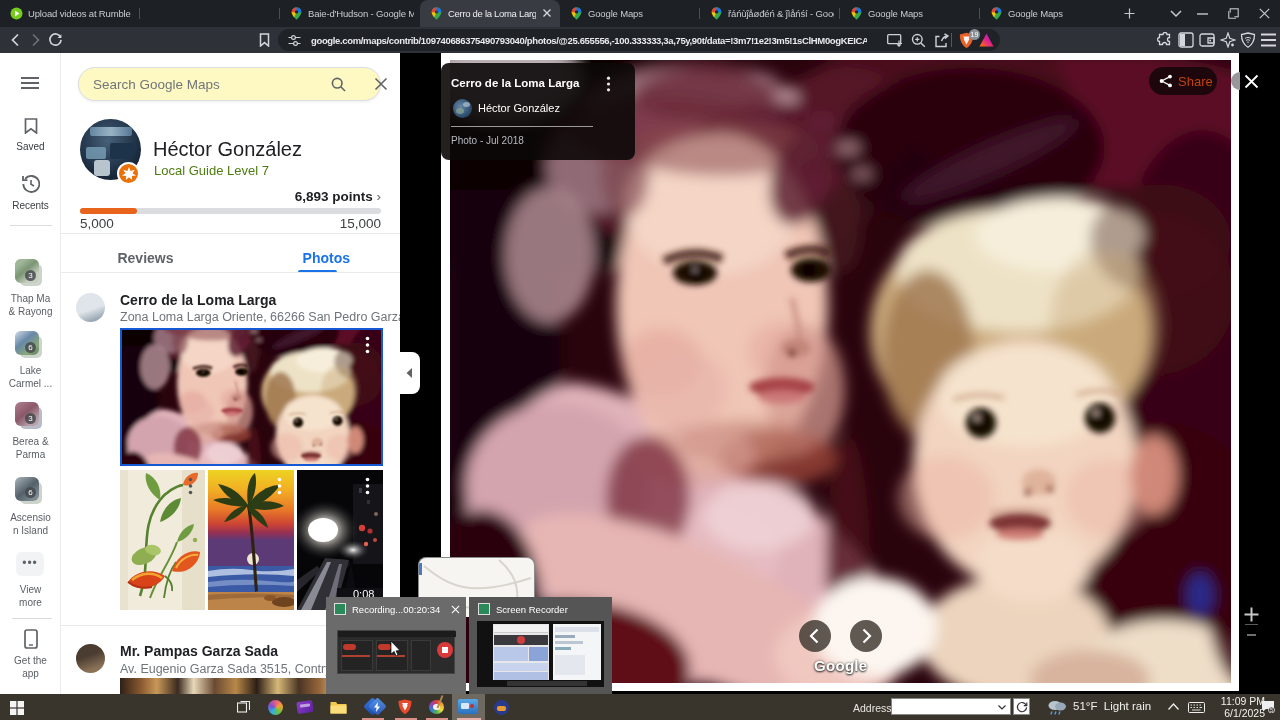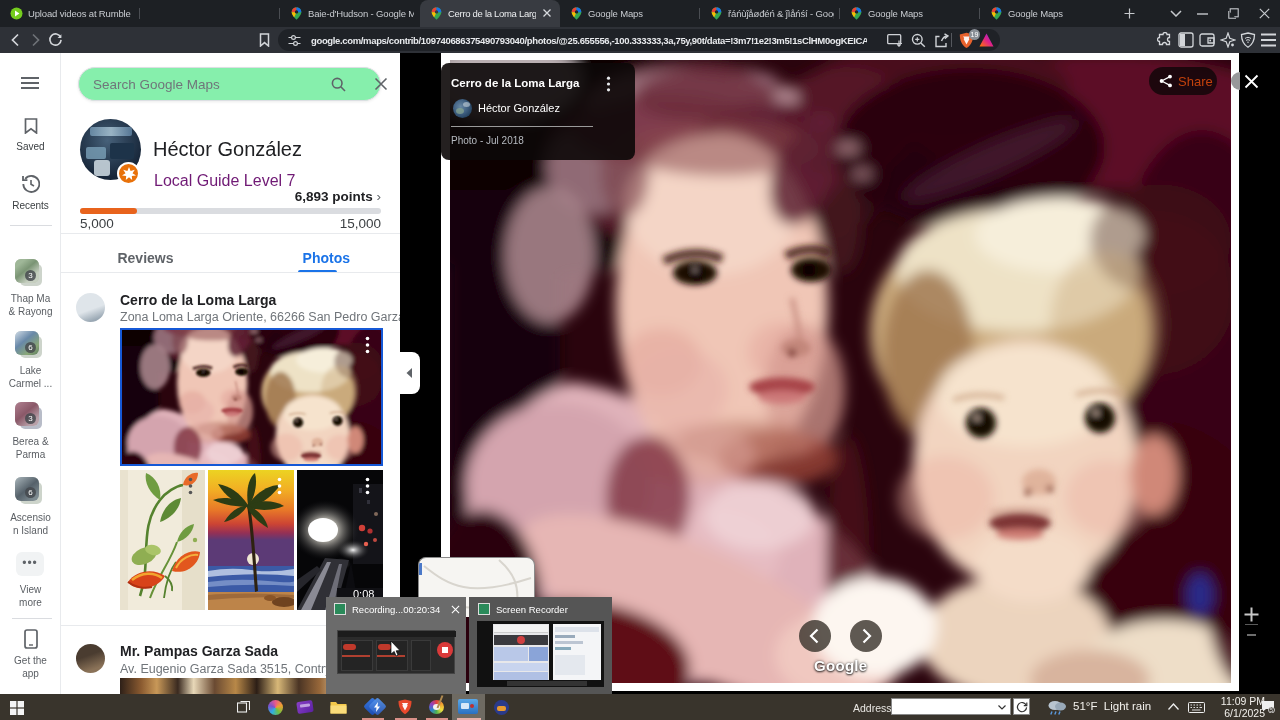--- a/index.html
+++ b/index.html
@@ -245,21 +245,21 @@
       <div class="railitem" style="top:530px">View<br>more</div>
       <div class="abs" style="left:12px;top:565px;width:40px;height:1px;background:#dadce0"></div>
       <svg class="abs" style="left:24px;top:576px" width="14" height="20" viewBox="0 0 14 20">
           <rect x="1" y="1" width="12" height="18" rx="2" fill="none" stroke="#5f6368" stroke-width="1.7"></rect>
           <path d="M5 16 H9" stroke="#5f6368" stroke-width="1.4"></path>
         </svg>
       <div class="railitem" style="top:601px">Get the<br>app</div>
     </div>
     <div id="panel">
 
-      <div class="abs" style="left:17px;top:14px;width:303px;height:34px;border:1px solid #dcdfe3;border-radius:17px;background:#86efac;box-shadow:0 1px 3px rgba(0,0,0,0.08)">
+      <div class="abs" style="left:17px;top:14px;width:303px;height:34px;border:1px solid #dcdfe3;border-radius:17px;background:#fef9c3;box-shadow:0 1px 3px rgba(0,0,0,0.08)">
         <div class="abs" style="left:14px;top:9px;color:#70757a;font-size:13.5px">Search Google Maps</div>
         <svg class="abs" style="left:252px;top:9px" width="15" height="15" viewBox="0 0 15 15">
             <circle cx="6.2" cy="6.2" r="4.8" fill="none" stroke="#5f6368" stroke-width="1.6"></circle>
             <path d="M9.8 9.8 L14 14" stroke="#5f6368" stroke-width="1.6"></path>
           </svg>
         <svg class="abs" style="left:295px;top:9px" width="14" height="14" viewBox="0 0 14 14">
             <path d="M1.5 1.5 L12.5 12.5 M12.5 1.5 L1.5 12.5" stroke="#5f6368" stroke-width="1.6"></path>
           </svg>
       </div>
 
@@ -268,21 +268,21 @@
         <div class="abs" style="left:30px;top:24px;width:24px;height:16px;background:#1d3349;border-radius:2px"></div>
         <div class="abs" style="left:10px;top:8px;width:42px;height:9px;background:linear-gradient(90deg,#6f92ad,#a9c4d4,#5d80a0);opacity:0.85;border-radius:2px"></div>
         <div class="abs" style="left:14px;top:41px;width:16px;height:16px;background:#c8d4dc;border-radius:3px;opacity:0.9"></div>
       </div>
       <div class="abs" style="left:56px;top:109px;width:23px;height:23px;border-radius:50%;background:#e8710a;border:2px solid #fff">
         <svg class="abs" style="left:3px;top:3px" width="14" height="14" viewBox="0 0 14 14">
             <path d="M7 0 L8.6 4 L12.8 2.8 L10.5 6.2 L14 8.6 L9.8 8.9 L10.2 13 L7 10.3 L3.8 13 L4.2 8.9 L0 8.6 L3.5 6.2 L1.2 2.8 L5.4 4 Z" fill="#fff"></path>
           </svg>
       </div>
       <div class="abs" style="left:92px;top:85px;color:#202124;font-size:20px;">Héctor González</div>
-      <div class="abs" style="left:93px;top:110px;color:#701a75;font-size:16px;margin-top:9px;">Local Guide Level 7</div>
+      <div class="abs" style="left:93px;top:110px;color:#4d7c0f;font-size:13px;">Local Guide Level 7</div>
       <div class="abs" style="right:19px;top:189px;color:#202124;font-size:13.5px;font-weight:bold;top:136px">6,893 points <span style="color:#5f6368;font-weight:normal">›</span></div>
       <div class="abs" style="left:19px;top:155px;width:301px;height:6px;border-radius:3px;background:#dadce0"></div>
       <div class="abs" style="left:19px;top:155px;width:57px;height:6px;border-radius:3px;background:#e8631c"></div>
       <div class="abs" style="left:19px;top:163px;color:#3c4043;font-size:13.5px">5,000</div>
       <div class="abs" style="right:19px;top:163px;color:#3c4043;font-size:13.5px">15,000</div>
       <div class="abs" style="left:0;top:180px;width:339px;height:1px;background:#e8eaed"></div>
 
       <div class="abs" style="left:52px;top:197px;color:#5f6368;font-size:14px;font-weight:bold;width:65px;text-align:center">Reviews</div>
       <div class="abs" style="left:224px;top:197px;color:#1a73e8;font-size:14px;font-weight:bold;width:65px;text-align:right">Photos</div>
       <div class="abs" style="left:237px;top:217px;width:39px;height:3px;background:#1a73e8;border-radius:2px 2px 0 0"></div>

